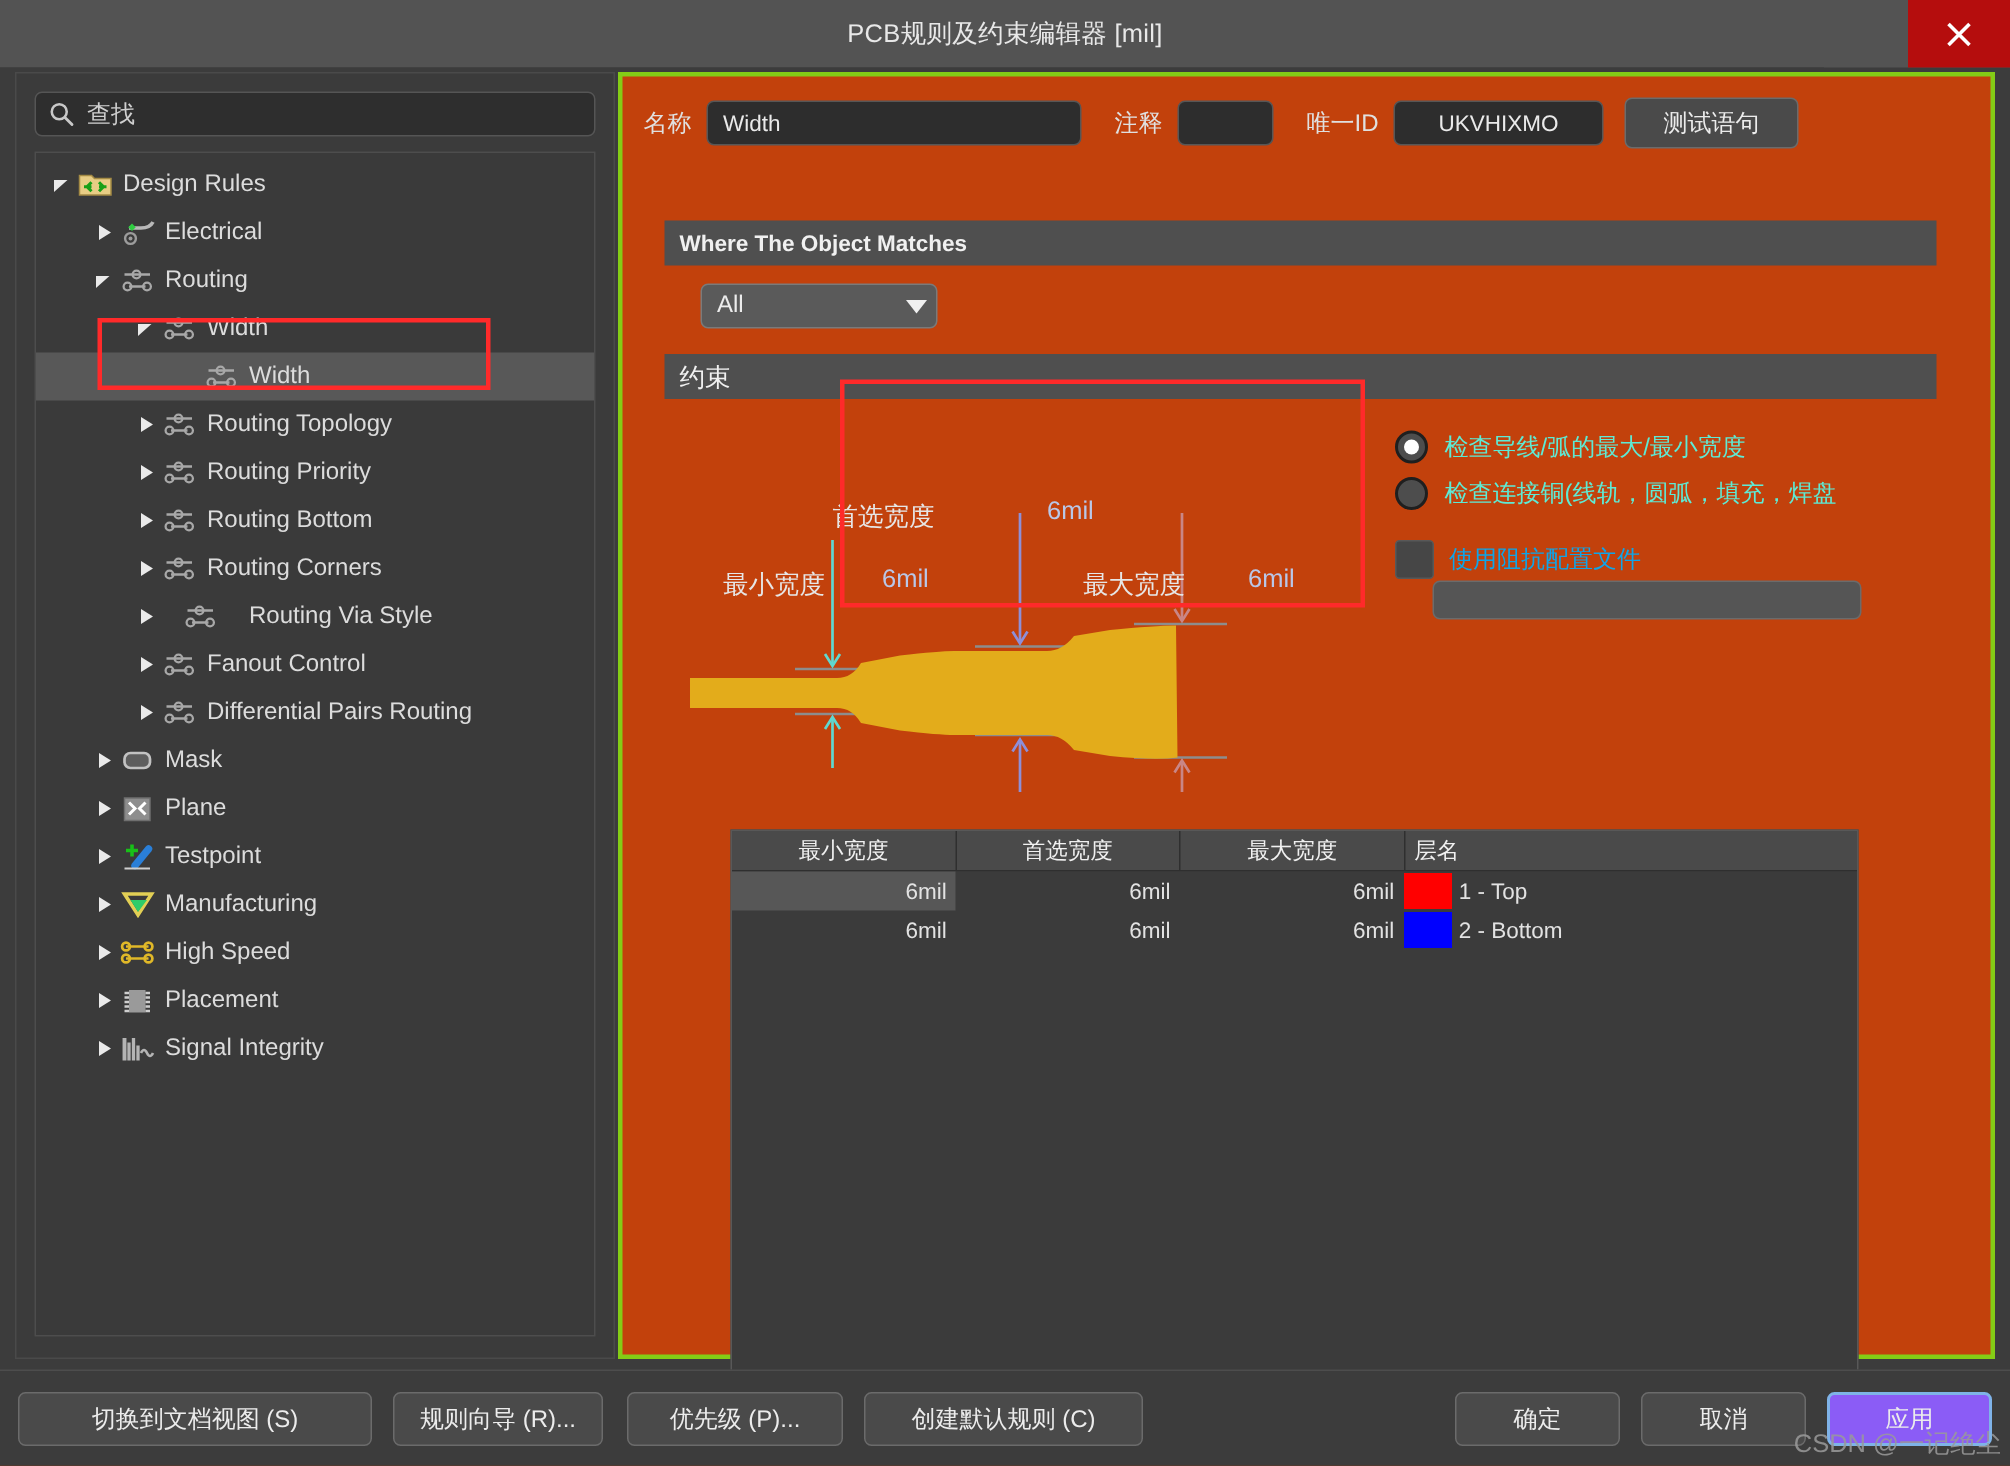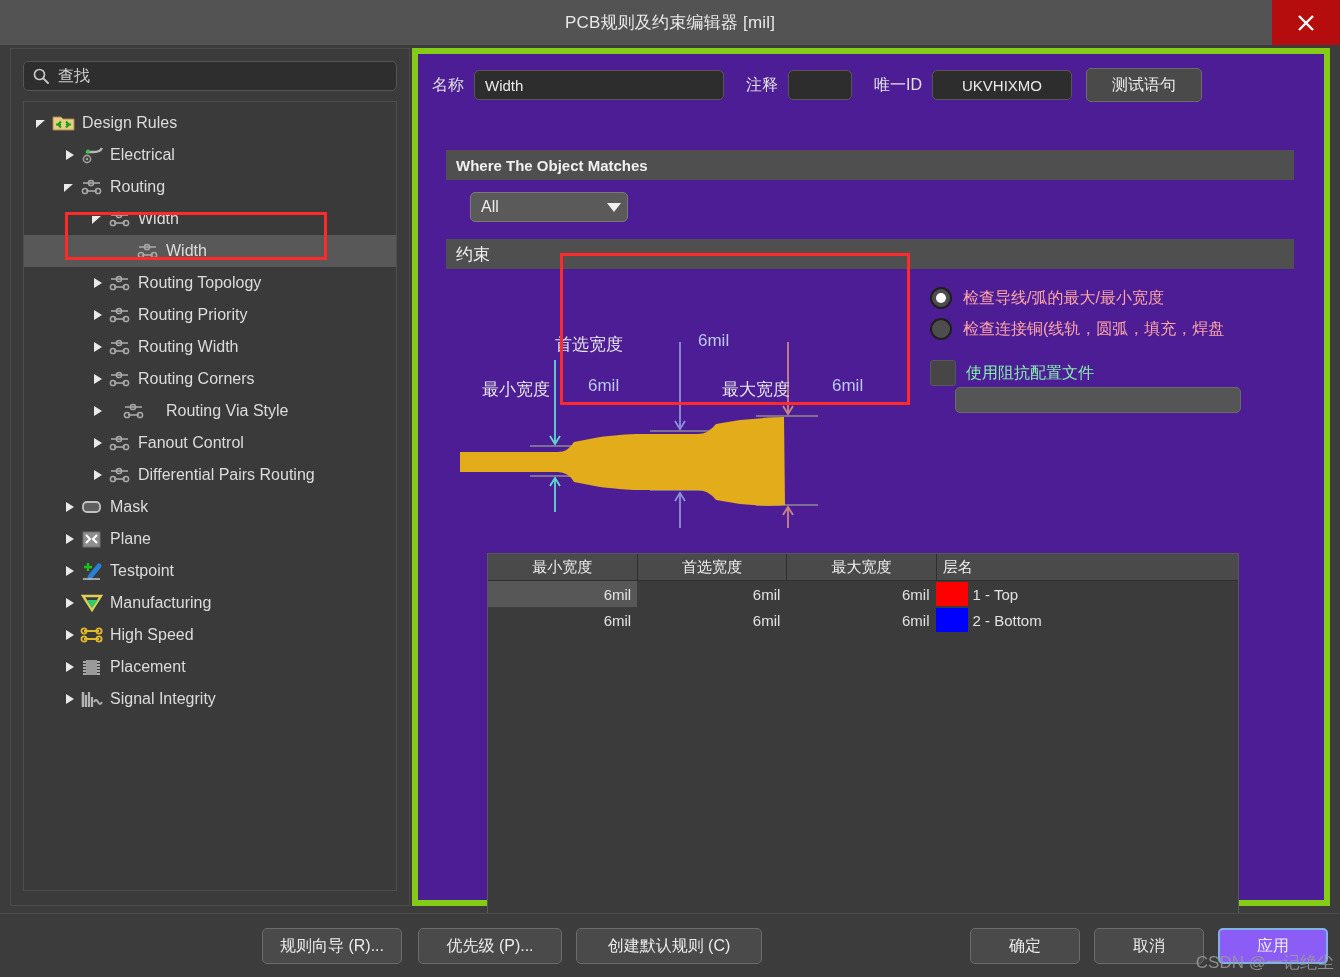--- a/index.html
+++ b/index.html
@@ -38,21 +38,21 @@
   .tnode{position:relative;height:32px;display:flex;align-items:center;
     font-size:16px;color:#dcdcdc;white-space:nowrap;cursor:pointer;}
   .tnode.sel{background:#585858;}
   .tnode .arrow{width:14px;height:14px;flex:0 0 14px;margin-right:3px;}
   .tnode .ico{width:26px;height:22px;flex:0 0 26px;margin-right:4px;display:flex;
     align-items:center;justify-content:center;}
   .tnode .lbl{padding-left:1px;}
 
   
   .rightpane{position:absolute;left:412px;top:3px;width:918px;height:858px;
-    background:#4c1d95;border:6px solid #84cc16;box-sizing:border-box;}
+    background:#c2410c;border:3px solid #84cc16;box-sizing:border-box;}
 
   .fieldrow{position:absolute;left:14px;top:10px;width:890px;height:42px;
     display:flex;align-items:center;}
   .flabel{font-size:16px;color:#e0e0e0;margin-right:10px;}
   .finput{background:#2d2d2d;border:1px solid #565656;border-radius:5px;
     height:30px;box-sizing:border-box;color:#eaeaea;font-size:15px;
     display:flex;align-items:center;padding:0 10px;font-family:inherit;}
   .btn{background:#4a4a4a;border:1px solid #6b6b6b;border-radius:5px;color:#ececec;
     font-size:16px;display:flex;align-items:center;justify-content:center;
     cursor:pointer;font-family:inherit;box-sizing:border-box;}
@@ -74,26 +74,26 @@
 
   .redbox{position:absolute;border:3px solid #ff2a2a;box-sizing:border-box;
     pointer-events:none;}
 
   
   .radrow{position:absolute;display:flex;align-items:center;cursor:pointer;}
   .rad{width:22px;height:22px;border-radius:50%;background:#4d4d4d;
     border:2px solid #1f1f1f;box-sizing:border-box;flex:0 0 22px;margin-right:11px;
     display:flex;align-items:center;justify-content:center;}
   .rad .dot{width:10px;height:10px;border-radius:50%;background:#fff;}
-  .radlbl{font-size:16px;color:#fca5a5;white-space:nowrap;}
+  .radlbl{font-size:16px;color:#5eead4;white-space:nowrap;}
 
   .chkrow{position:absolute;display:flex;align-items:center;}
   .chk{width:26px;height:26px;background:#464646;border:1px solid #585858;
     border-radius:3px;box-sizing:border-box;flex:0 0 26px;margin-right:10px;}
-  .chklbl{font-size:16px;color:#86efac;}
+  .chklbl{font-size:16px;color:#0ea5e9;}
 
   
   .grid{position:absolute;left:487px;top:508px;width:752px;height:388px;
     background:#3b3b3b;border:1px solid #585858;box-sizing:border-box;}
   .ghead{display:flex;height:26px;background:#4a4a4a;border-bottom:1px solid #2f2f2f;}
   .gh{font-size:15px;color:#f0f0f0;display:flex;align-items:center;
     justify-content:center;box-sizing:border-box;border-right:1px solid #2f2f2f;}
   .gh.lay{justify-content:flex-start;padding-left:6px;border-right:none;}
   .grow{display:flex;height:26px;align-items:center;}
   .gc{font-size:15px;color:#e2e2e2;display:flex;align-items:center;
@@ -244,21 +244,21 @@
               </svg></span>
             <span class="ico">
               <svg width="24" height="20" viewBox="0 0 24 20">
                 <path d="M3 6 L20 6" stroke="#a8a8a8" stroke-width="1.6"></path>
                 <circle cx="11" cy="6" r="2.6" stroke="#a8a8a8" stroke-width="1.5" fill="none"></circle>
                 <path d="M6 14 L17 14" stroke="#a8a8a8" stroke-width="1.6"></path>
                 <circle cx="5" cy="14" r="2.6" stroke="#a8a8a8" stroke-width="1.5" fill="none"></circle>
                 <circle cx="18" cy="14" r="2.6" stroke="#a8a8a8" stroke-width="1.5" fill="none"></circle>
               </svg>
             </span>
-            <span class="lbl">Routing Width</span>
+            <span class="lbl">Routing Bottom</span>
           </div>
           <div class="tnode" style="padding-left: 66px;">
             <span class="arrow"><svg width="14" height="14" viewBox="0 0 14 14">
                 <path d="M4 2 L12 7 L4 12 Z" fill="#eaeaea"></path>
               </svg></span>
             <span class="ico">
               <svg width="24" height="20" viewBox="0 0 24 20">
                 <path d="M3 6 L20 6" stroke="#a8a8a8" stroke-width="1.6"></path>
                 <circle cx="11" cy="6" r="2.6" stroke="#a8a8a8" stroke-width="1.5" fill="none"></circle>
                 <path d="M6 14 L17 14" stroke="#a8a8a8" stroke-width="1.6"></path>
@@ -520,20 +520,21 @@
             <div class="gc" style="width: 150px; height: 26px;">6mil</div>
             <div class="swatch" style="background: rgb(0, 0, 255);"></div>
             <div class="gc lay" style="width: 272px; height: 26px;">2 - Bottom</div>
           </div>
         </div>
     </div>
 
   </div>
 
   <div class="bottombar">
+    <div class="btn bbtn" style="left:12px;width:236px;">切换到文档视图 (S)</div>
     <div class="btn bbtn" style="left:262px;width:140px;">规则向导 (R)...</div>
     <div class="btn bbtn" style="left:418px;width:144px;">优先级 (P)...</div>
     <div class="btn bbtn" style="left:576px;width:186px;">创建默认规则 (C)</div>
     <div class="btn bbtn" style="left:970px;width:110px;">确定</div>
     <div class="btn bbtn" style="left:1094px;width:110px;">取消</div>
     <div class="btn bbtn focus" style="left:1218px;width:110px;">应用</div>
     <div class="watermark">CSDN @一记绝尘</div>
   </div>
 
 <div class="redbox" style="left: 65px; top: 212px; width: 262px; height: 48px;"></div>

